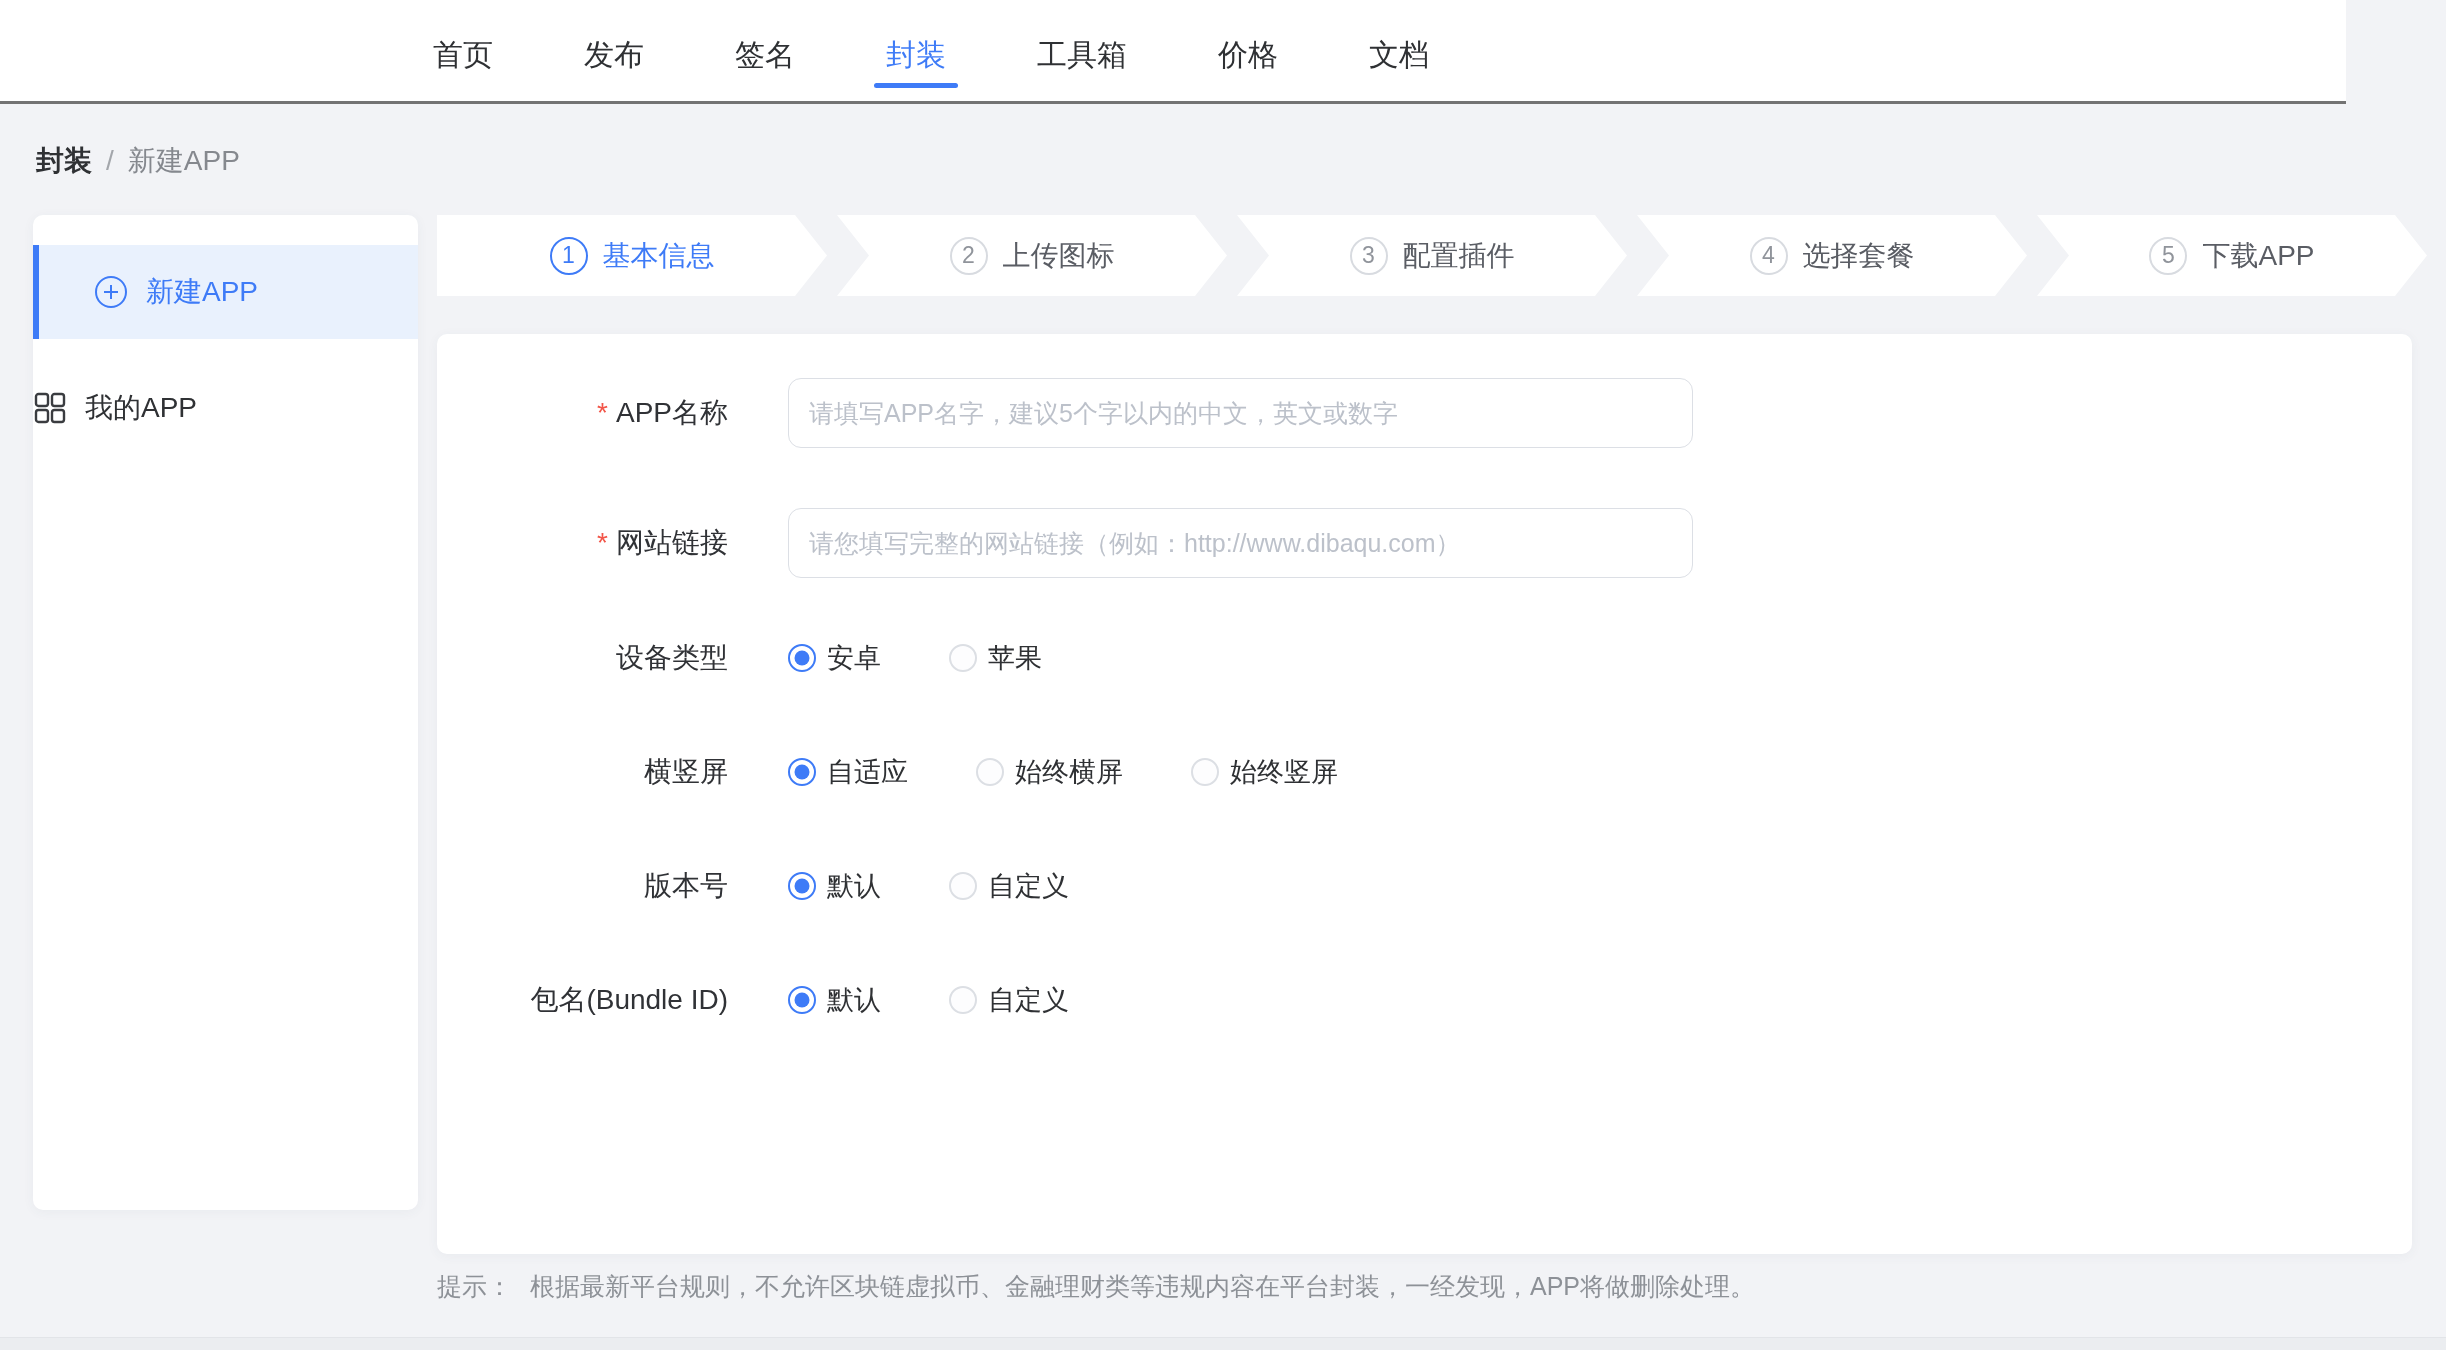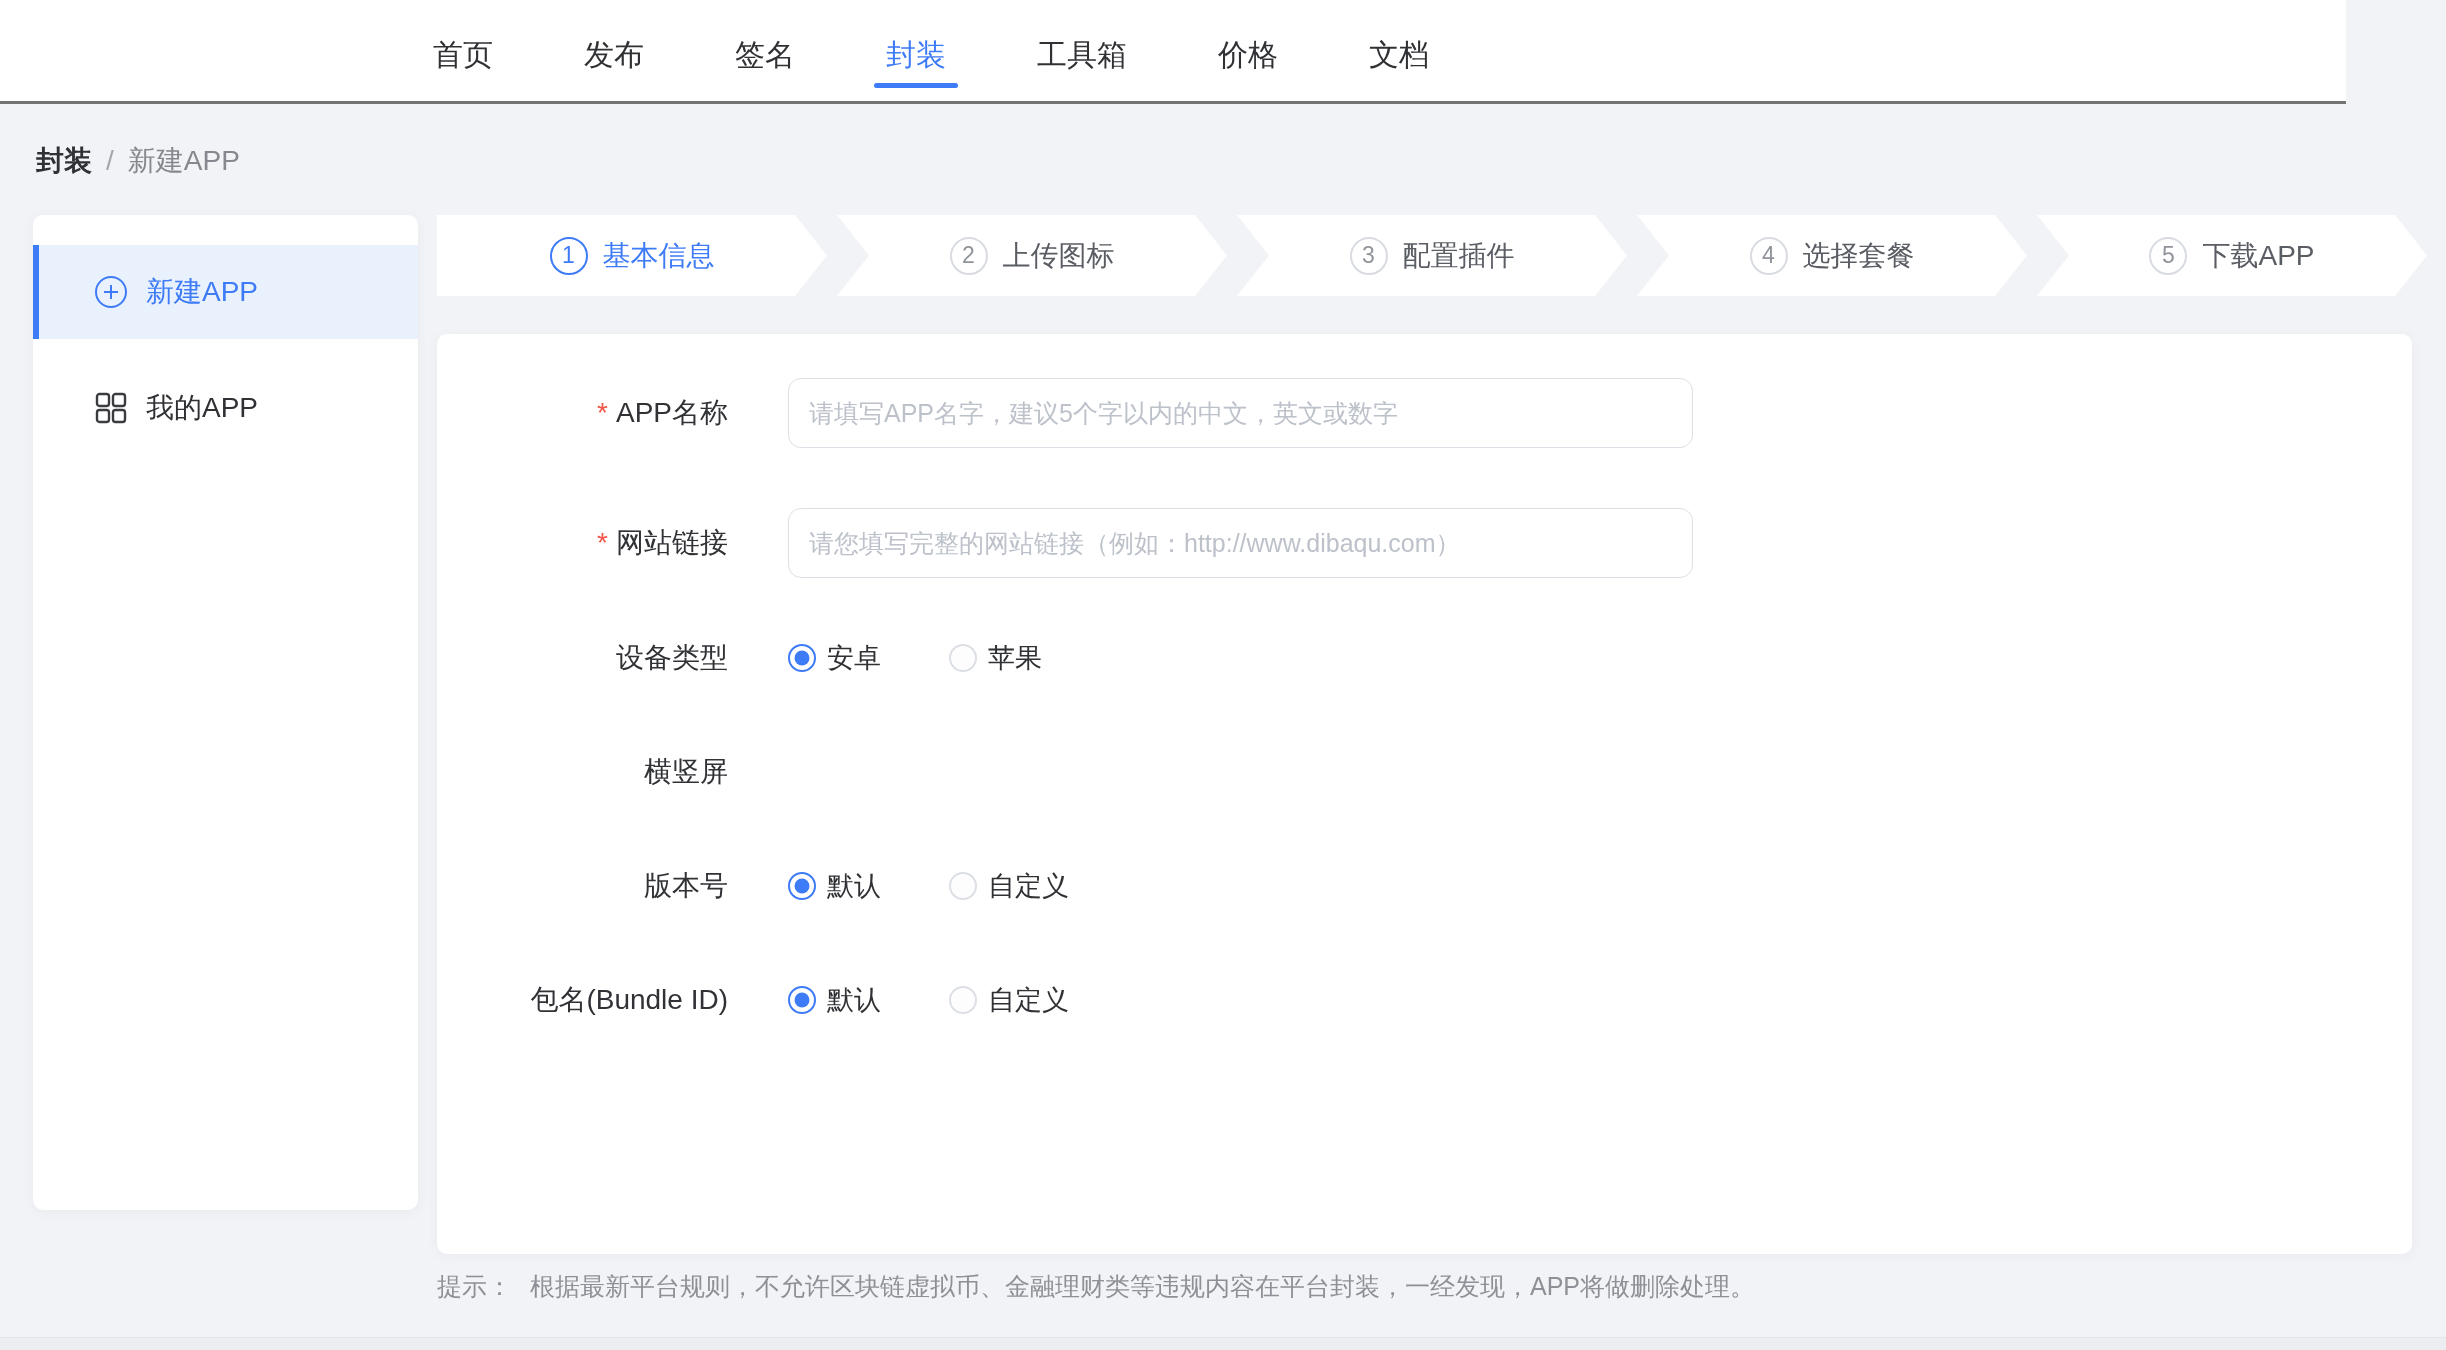--- a/index.html
+++ b/index.html
@@ -17,21 +17,21 @@
   
   .breadcrumb { position:absolute; left:36px; top:142px; font-size:28px; display:flex; align-items:center; }
   .bc-section { color:#2f3134; font-weight:bold; }
   .bc-sep { color:#a3a6ab; margin:0 14px; }
   .bc-current { color:#85888e; }
 
   .card { background:#fff; border-radius:10px; box-shadow:0 2px 12px rgba(60,70,90,0.05); }
 
   
   .sidebar { position:absolute; left:33px; top:215px; width:385px; height:995px; padding-top:30px; }
-  .side-item { height:94px; display:flex; align-items:center; padding-left:61px; font-size:28px; color:#2f3134; cursor:pointer; }
+  .side-item { height:94px; display:flex; align-items:center; font-size:28px; color:#2f3134; cursor:pointer; }
   .side-item + .side-item { margin-top:22px; }
   .side-item.active { background:#e9f1fd; border-left:6px solid #3e7bf7; padding-left:55px; color:#3e7bf7; }
   .side-icon { width:34px; height:34px; margin-right:18px; display:flex; align-items:center; justify-content:center; }
   .side-icon svg { display:block; }
 
   
   .steps { position:absolute; left:437px; top:215px; width:1990px; height:81px; display:flex; gap:10px; }
   .step { flex:1; background:#fff; display:flex; align-items:center; justify-content:center; gap:15px;
           clip-path:polygon(0 0, calc(100% - 32px) 0, 100% 50%, calc(100% - 32px) 100%, 0 100%, 32px 50%); }
   .step:first-child { clip-path:polygon(0 0, calc(100% - 32px) 0, 100% 50%, calc(100% - 32px) 100%, 0 100%); }
@@ -152,20 +152,34 @@
             <span class="radio-label">安卓</span>
           </label>
           <label class="radio-option">
             <span class="radio-circle"></span>
             <span class="radio-label">苹果</span>
           </label>
         </div>
       </div>
       <div class="form-row type-radio">
         <div class="label-col"><span>横竖屏</span></div>
+        <div class="radio-group">
+          <label class="radio-option">
+            <span class="radio-circle on"></span>
+            <span class="radio-label">自适应</span>
+          </label>
+          <label class="radio-option">
+            <span class="radio-circle"></span>
+            <span class="radio-label">始终横屏</span>
+          </label>
+          <label class="radio-option">
+            <span class="radio-circle"></span>
+            <span class="radio-label">始终竖屏</span>
+          </label>
+        </div>
       </div>
       <div class="form-row type-radio">
         <div class="label-col"><span>版本号</span></div>
         <div class="radio-group">
           <label class="radio-option">
             <span class="radio-circle on"></span>
             <span class="radio-label">默认</span>
           </label>
           <label class="radio-option">
             <span class="radio-circle"></span>

